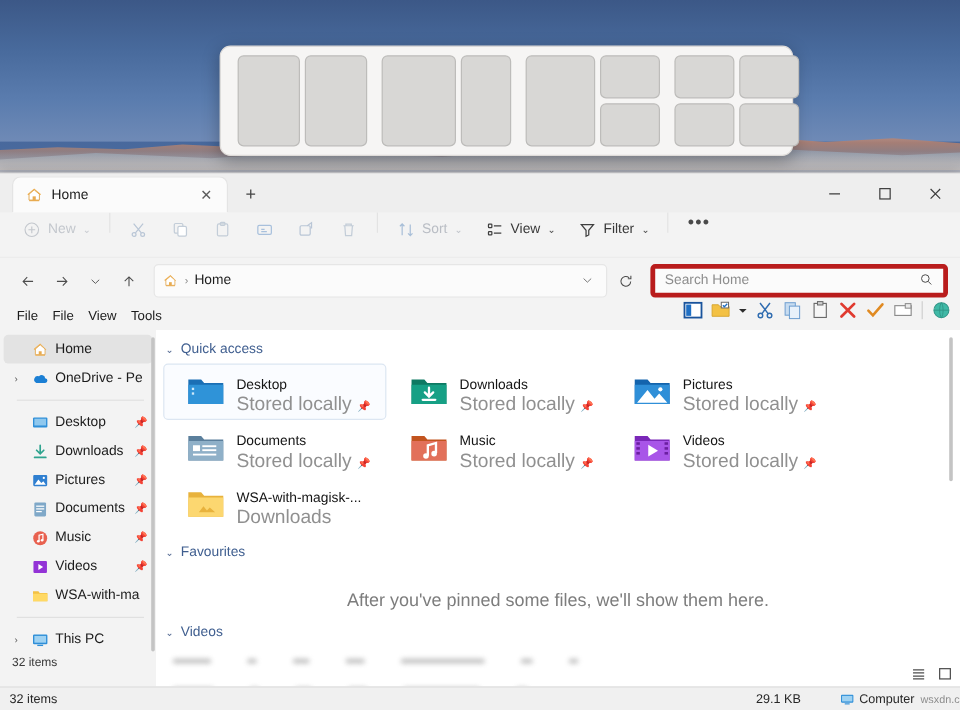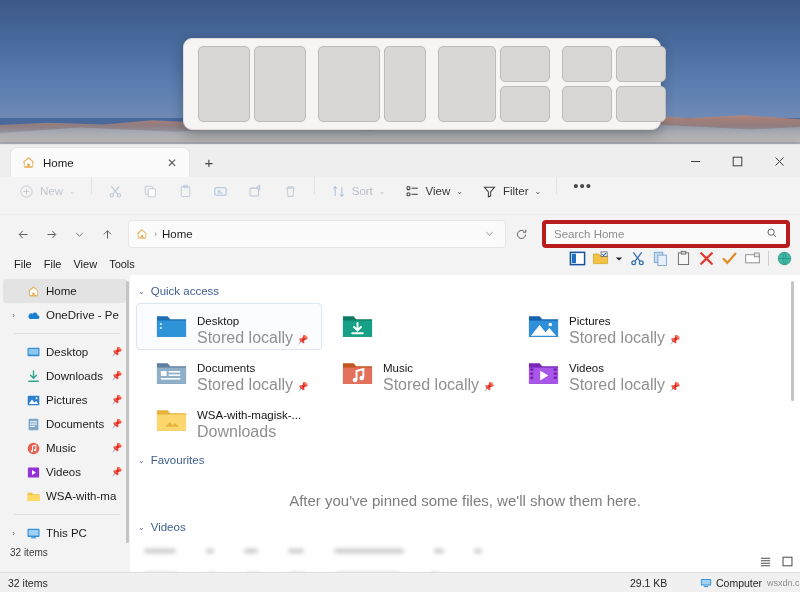--- a/index.html
+++ b/index.html
@@ -662,20 +662,25 @@
           </span>
         </div>
 
         <div class="card">
           <span class="fico">
             <svg viewBox="0 0 34 30" width="33" height="30">
               <path d="M2 5h11l2.6 3H32v18H2z" fill="#0e7a63"></path>
               <path d="M2 9.4h30V26H2z" fill="#16a085"></path>
               <path d="M17 12v7M13.4 16 17 19.6 20.6 16M11.6 22.4h10.8" fill="none" stroke="#fff" stroke-width="2" stroke-linecap="round"></path>
             </svg>
+          </span>
+          <span class="meta">
+            <span class="nm">Downloads</span>
+            <span class="sub">Stored locally</span>
+            <span class="pin2">📌</span>
           </span>
         </div>
 
         <div class="card">
           <span class="fico">
             <svg viewBox="0 0 34 30" width="33" height="30">
               <path d="M2 5h11l2.6 3H32v18H2z" fill="#1464ad"></path>
               <path d="M2 9.4h30V26H2z" fill="#2f8fd8"></path>
               <path d="M4 25 13 14l6 7.4 4-4.4 7 8z" fill="#fff"></path>
               <circle cx="24" cy="13.4" r="1.8" fill="#fff"></circle>

